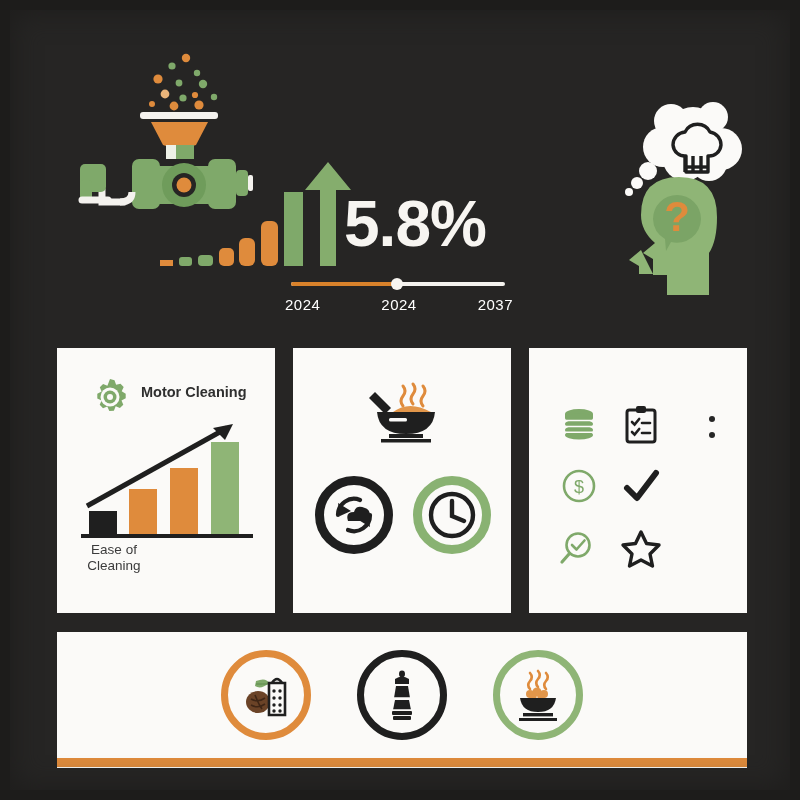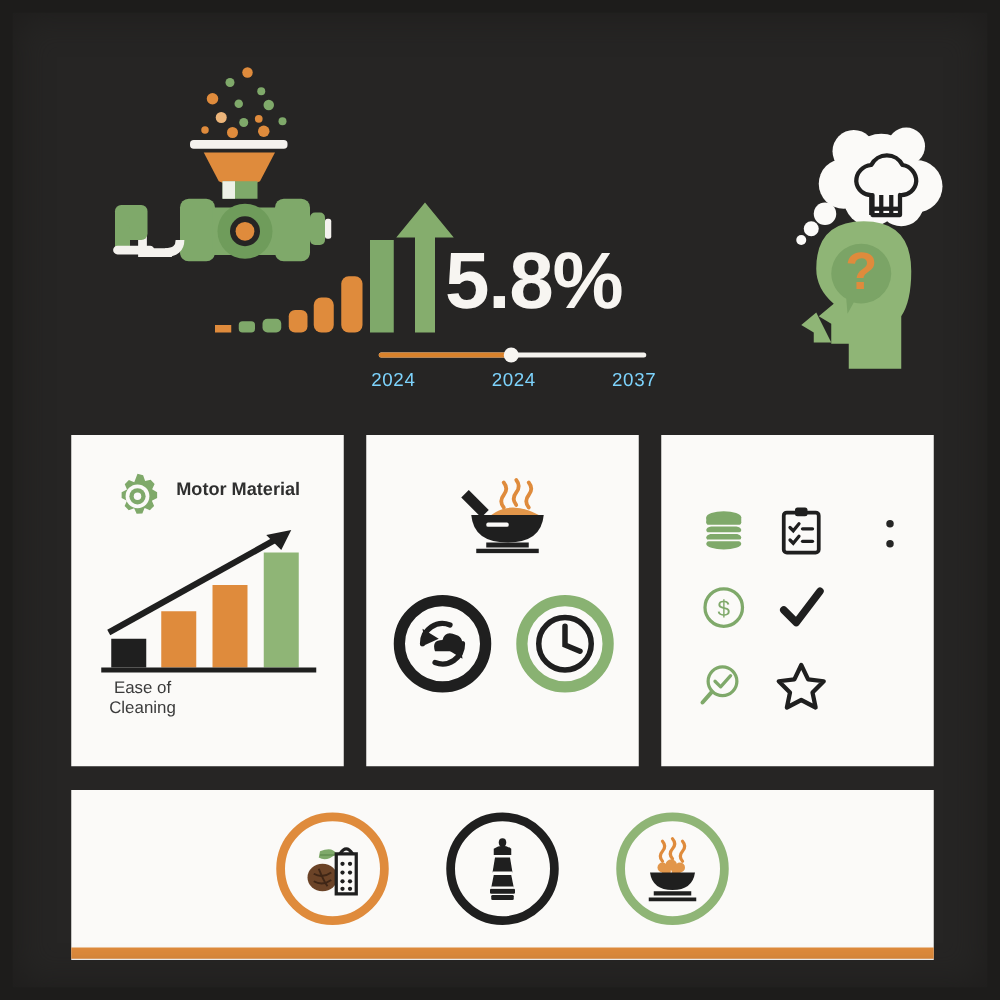--- a/index.html
+++ b/index.html
@@ -19,21 +19,21 @@
   }
   
   #frame-border {
     position: absolute; inset: 0;
     box-shadow: inset 0 0 0 10px #1d1c1b, inset 0 0 26px 14px #1f1e1d;
     pointer-events: none;
     z-index: 40;
   }
 
   
-  #hero { position: absolute; left: 12px; top: 0; width: 681px; height: 340px; }
+  #hero { position: absolute; left: 0; top: 0; width: 681px; height: 340px; }
 
   #grinder-illustration { position: absolute; left: 62px; top: 42px; width: 250px; height: 215px; }
   #head-illustration { position: absolute; left: 585px; top: 95px; width: 180px; height: 200px; }
 
   #growth-chart { position: absolute; left: 160px; top: 158px; width: 190px; height: 110px; }
 
   #stat-value {
     position: absolute; left: 344px; top: 192px;
     font-size: 64px; font-weight: bold;
     color: #f7f5f1;
@@ -55,21 +55,21 @@
   .slider-handle {
     position: absolute; left: 100px; top: 0px;
     width: 12px; height: 12px; border-radius: 50%;
     background: #f7f5f1;
   }
   #slider-labels {
     position: absolute; left: 285px; top: 296px; width: 228px;
     display: flex; justify-content: space-between;
   }
   #slider-labels span {
-    font-size: 15px; color: #7dd3fc; letter-spacing: .5px;
+    font-size: 15px; color: #ffffff; letter-spacing: .5px;
   }
 
   
   #card-row {
     position: absolute; left: 57px; top: 348px;
     width: 690px; height: 265px;
     display: flex; justify-content: space-between;
   }
   .card {
     width: 218px; height: 265px;
@@ -266,21 +266,21 @@
 
     <div class="card">
       <span class="gear-slot">
         <svg viewBox="0 0 44 44" width="44" height="44">
           <path d="M22 2 l4.5 1.2 l1.6 4.6 l4.4 -1.1 l3.2 3.4 l-2 4.2 l4 2.4 l0 4.6 l-4.2 2.2 l1.8 4.3 l-3.4 3.3 l-4.2 -1.8 l-1.8 4.4 l-4.6 0.2 l-2 -4.4 l-4.3 1.7 l-3.3 -3.4 l1.9 -4.2 l-4.3 -2.2 l0 -4.6 l4.3 -2.2 l-1.8 -4.3 l3.3 -3.3 l4.3 1.8 z" fill="#7fa96a"></path>
           <circle cx="22" cy="20" r="9.5" fill="#fbfaf8"></circle>
           <circle cx="22" cy="20" r="6.5" fill="#7fa96a"></circle>
           <circle cx="22" cy="20" r="3" fill="#fbfaf8"></circle>
         </svg>
       </span>
-      <div class="metric-title">Motor Material</div>
+      <div class="metric-title">Motor Cleaning</div>
 
       <span class="barchart-slot">
         <svg viewBox="0 0 180 124" width="180" height="124">
 
           <rect x="12" y="97" width="28" height="23" fill="#1f1f1f"></rect>
           <rect x="52" y="75" width="28" height="45" fill="#df8b3c"></rect>
           <rect x="93" y="54" width="28" height="66" fill="#df8b3c"></rect>
           <rect x="134" y="28" width="28" height="92" fill="#8fb576"></rect>
 
           <rect x="4" y="120" width="172" height="4" fill="#1f1f1f"></rect>

